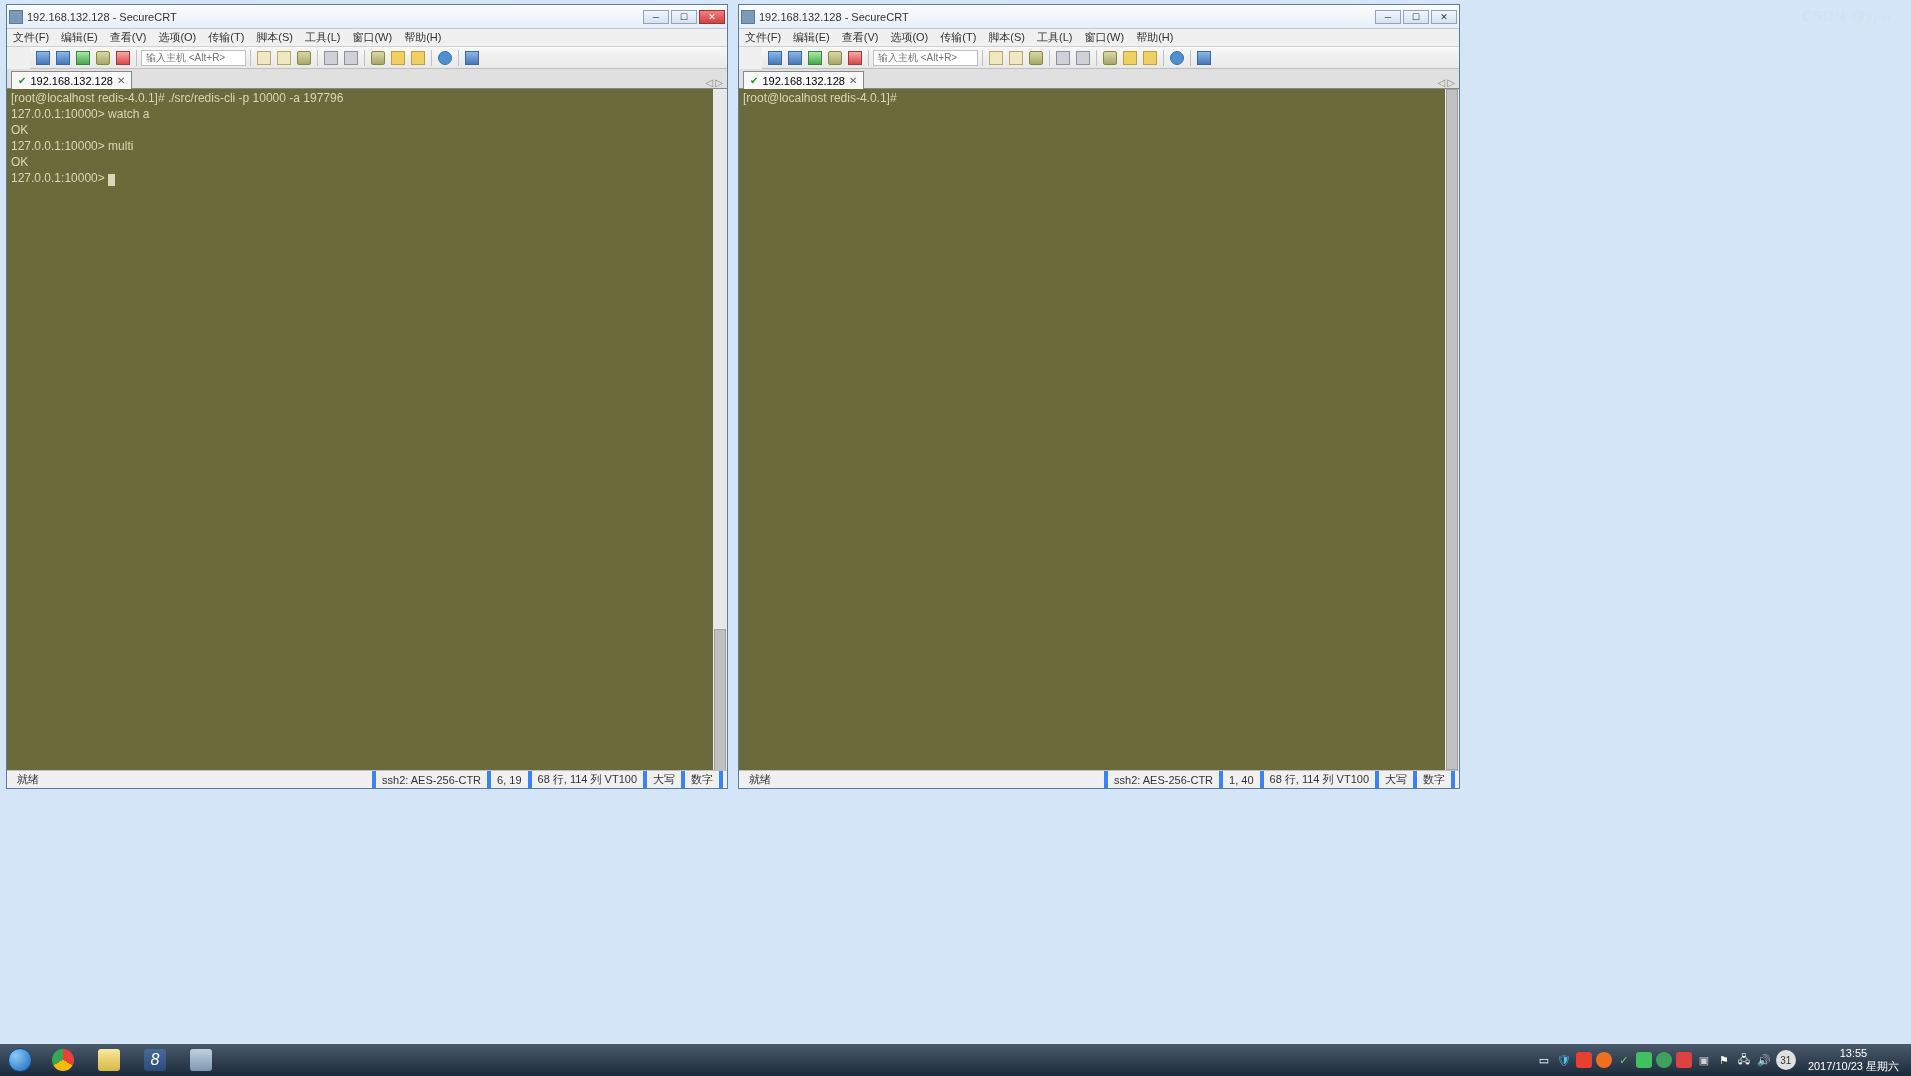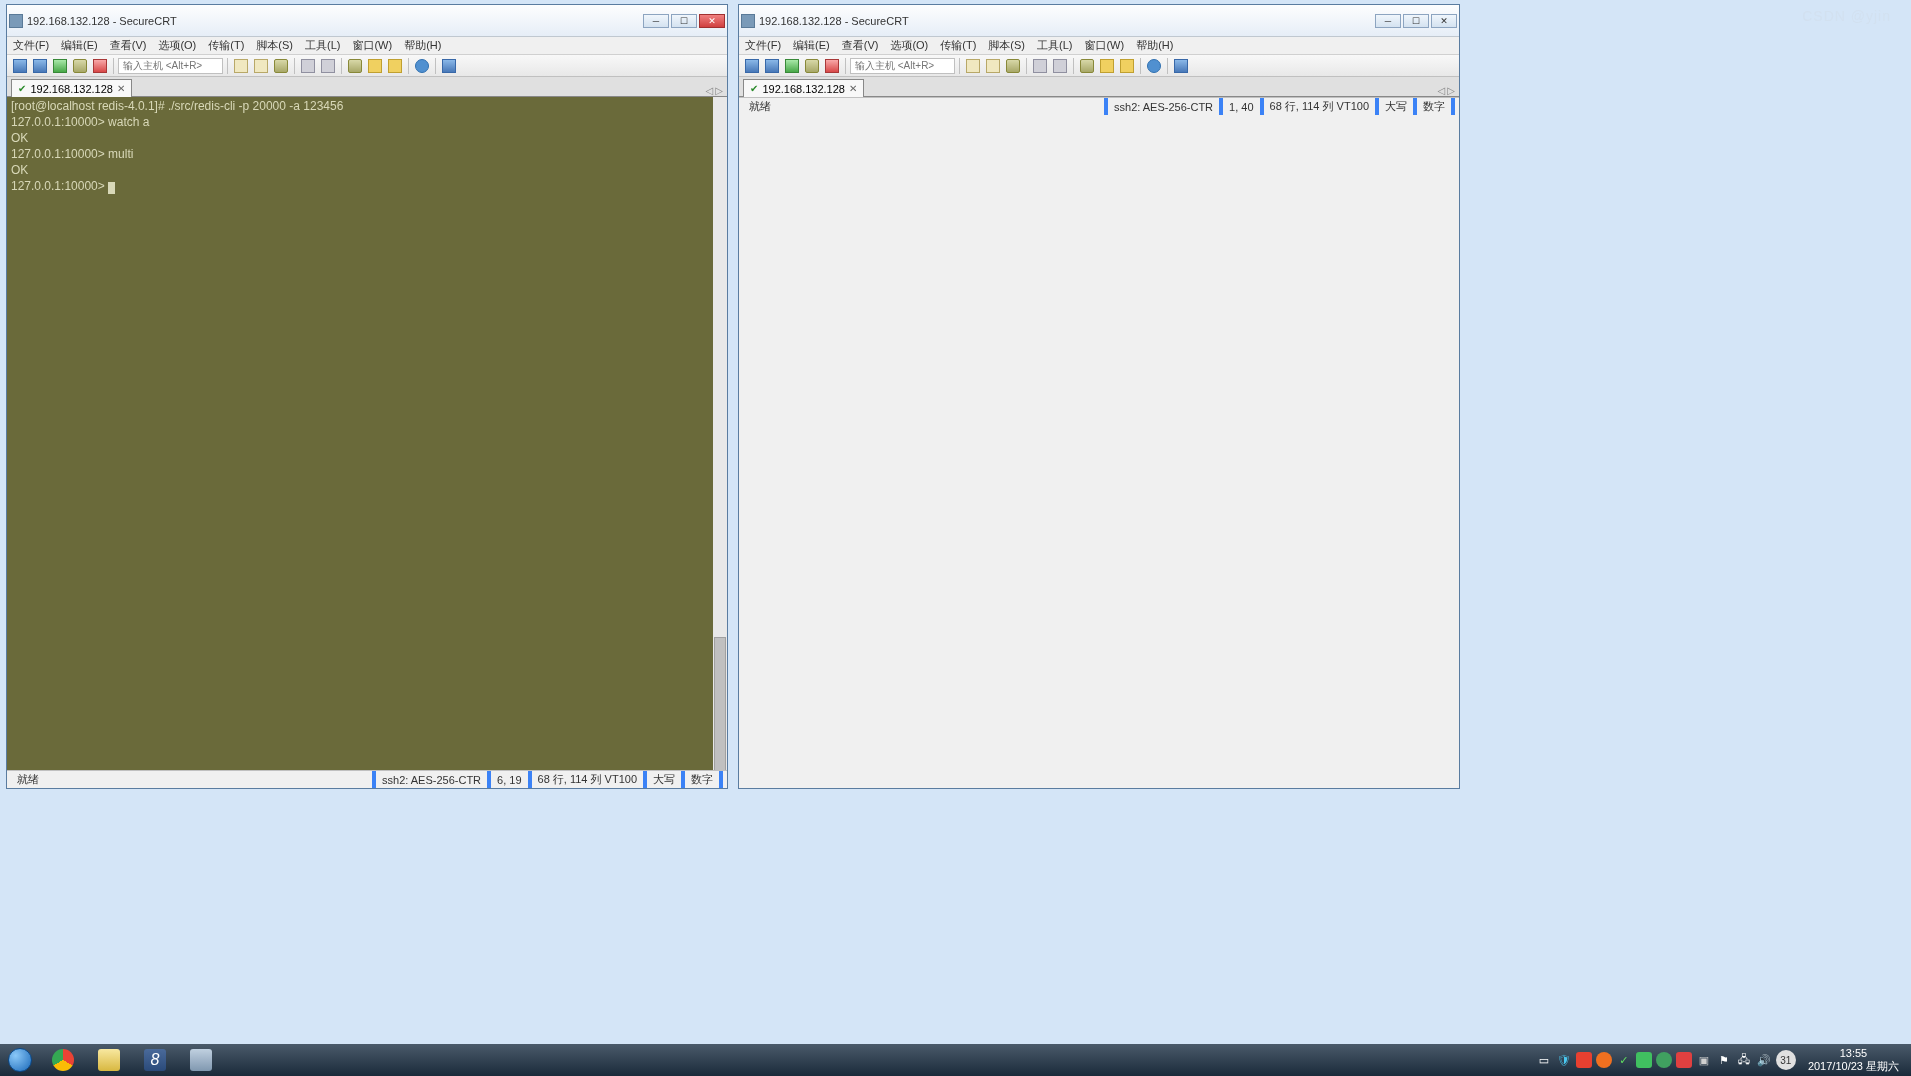--- a/index.html
+++ b/index.html
@@ -2,32 +2,32 @@
 <html><head>
 <meta charset="utf-8">
 <style>
 * { margin: 0; padding: 0; box-sizing: border-box; font-family: "Microsoft YaHei", "SimSun", Tahoma, sans-serif; }
 body { background: #d4e5f7; width: 1911px; height: 1076px; overflow: hidden; position: relative; }
 
 .app-window { position: absolute; background: #f0f0f0; border: 1px solid #5a7ca0; display: flex; flex-direction: column; }
 .app-window.left { left: 6px; top: 4px; width: 722px; height: 785px; }
 .app-window.right { left: 738px; top: 4px; width: 722px; height: 785px; }
 
-.titlebar { height: 32px; background: linear-gradient(#fdfdfe, #e6eef7); display: flex; align-items: center; padding: 0 2px; border-bottom: 1px solid #c0c8d0; font-size: 11px; color: #333; }
+.titlebar { height: 24px; background: linear-gradient(#fdfdfe, #e6eef7); display: flex; align-items: center; padding: 0 2px; border-bottom: 1px solid #c0c8d0; font-size: 11px; color: #333; }
 .titlebar-icon { width: 14px; height: 14px; background: #7a9ab8; margin-right: 4px; border: 1px solid #5a7a98; }
 .titlebar-text { flex: 1; }
 .win-controls { display: flex; gap: 2px; }
 .win-btn { width: 26px; height: 14px; border: 1px solid #8ca4c0; background: linear-gradient(#f0f6fc, #d4e2f0); font-size: 9px; display: flex; align-items: center; justify-content: center; cursor: pointer; }
 .win-btn.close { background: linear-gradient(#f08080, #d04040); border-color: #a03030; color: #fff; }
 .win-btn.close-inactive { background: linear-gradient(#f0f6fc, #d4e2f0); border-color: #8ca4c0; }
 
 .menubar { height: 18px; background: #f0f0f0; display: flex; align-items: center; padding: 0 0; font-size: 11px; color: #333; border-bottom: 1px solid #d0d0d0; }
 .menu-item { padding: 0 6px; cursor: pointer; }
 
-.toolbar { height: 22px; background: linear-gradient(#f8f8f8, #e8e8e8); display: flex; align-items: center; padding: 0 4px; border-bottom: 1px solid #c0c0c0; gap: 2px; }
+.toolbar { height: 22px; background: linear-gradient(#f8f8f8, #e8e8e8); display: flex; align-items: center; padding: 0 4px; border-bottom: 1px solid #c0c0c0; gap: 2px; margin-left: 23px; }
 .tb-btn { width: 18px; height: 18px; border: 1px solid transparent; display: flex; align-items: center; justify-content: center; cursor: pointer; font-size: 12px; }
 .tb-sep { width: 1px; height: 16px; background: #c0c0c0; margin: 0 2px; }
 .tb-input { height: 16px; font-size: 10px; color: #888; padding: 0 4px; border: 1px solid #c0c0c0; background: #fff; width: 105px; }
 
 .tabbar { height: 20px; background: #e0e0e0; display: flex; align-items: flex-end; padding: 0 4px; border-bottom: 1px solid #888; position: relative; }
 .tab { height: 18px; background: #f8f8f8; border: 1px solid #888; border-bottom: none; padding: 0 6px; display: flex; align-items: center; font-size: 11px; gap: 4px; cursor: pointer; position: relative; top: 1px; }
 .tab-check { color: #2a8a2a; font-size: 10px; }
 .tab-close { font-size: 10px; color: #666; cursor: pointer; }
 .tab-arrows { margin-left: auto; display: flex; gap: 2px; font-size: 10px; color: #888; }
 
@@ -144,21 +144,21 @@
     <div class="tab">
       <span class="tab-check">✔</span>
       <span>192.168.132.128</span>
       <span class="tab-close">✕</span>
     </div>
     <div class="tab-arrows">
       <span>◁</span>
       <span>▷</span>
     </div>
   </div>
-  <div class="terminal"><span>[root@localhost redis-4.0.1]# ./src/redis-cli -p 20000 -a 123456</span>
+  <div class="terminal"><span>[root@localhost redis-4.0.1]# ./src/redis-cli -p 10000 -a 197796</span>
 <span>127.0.0.1:10000&gt; watch a</span>
 <span>OK</span>
 <span>127.0.0.1:10000&gt; multi</span>
 <span>OK</span>
 <span>127.0.0.1:10000&gt; </span><span class="cursor"></span>
     <div class="terminal-scroll">
       <div class="thumb" style="top:540px;height:150px"></div>
     </div>
   </div>
   <div class="statusbar">
@@ -248,20 +248,25 @@
   </div>
   <div class="tabbar">
     <div class="tab">
       <span class="tab-check">✔</span>
       <span>192.168.132.128</span>
       <span class="tab-close">✕</span>
     </div>
     <div class="tab-arrows">
       <span>◁</span>
       <span>▷</span>
+    </div>
+  </div>
+  <div class="terminal"><span>[root@localhost redis-4.0.1]# </span>
+    <div class="terminal-scroll">
+      <div class="thumb" style="top:0;height:100%"></div>
     </div>
   </div>
   <div class="statusbar">
     <div class="status-cell flex">就绪</div>
     <div class="status-cell">ssh2: AES-256-CTR</div>
     <div class="status-cell">1,  40</div>
     <div class="status-cell">68 行, 114 列 VT100</div>
     <div class="status-cell">大写</div>
     <div class="status-cell">数字</div>
   </div>

